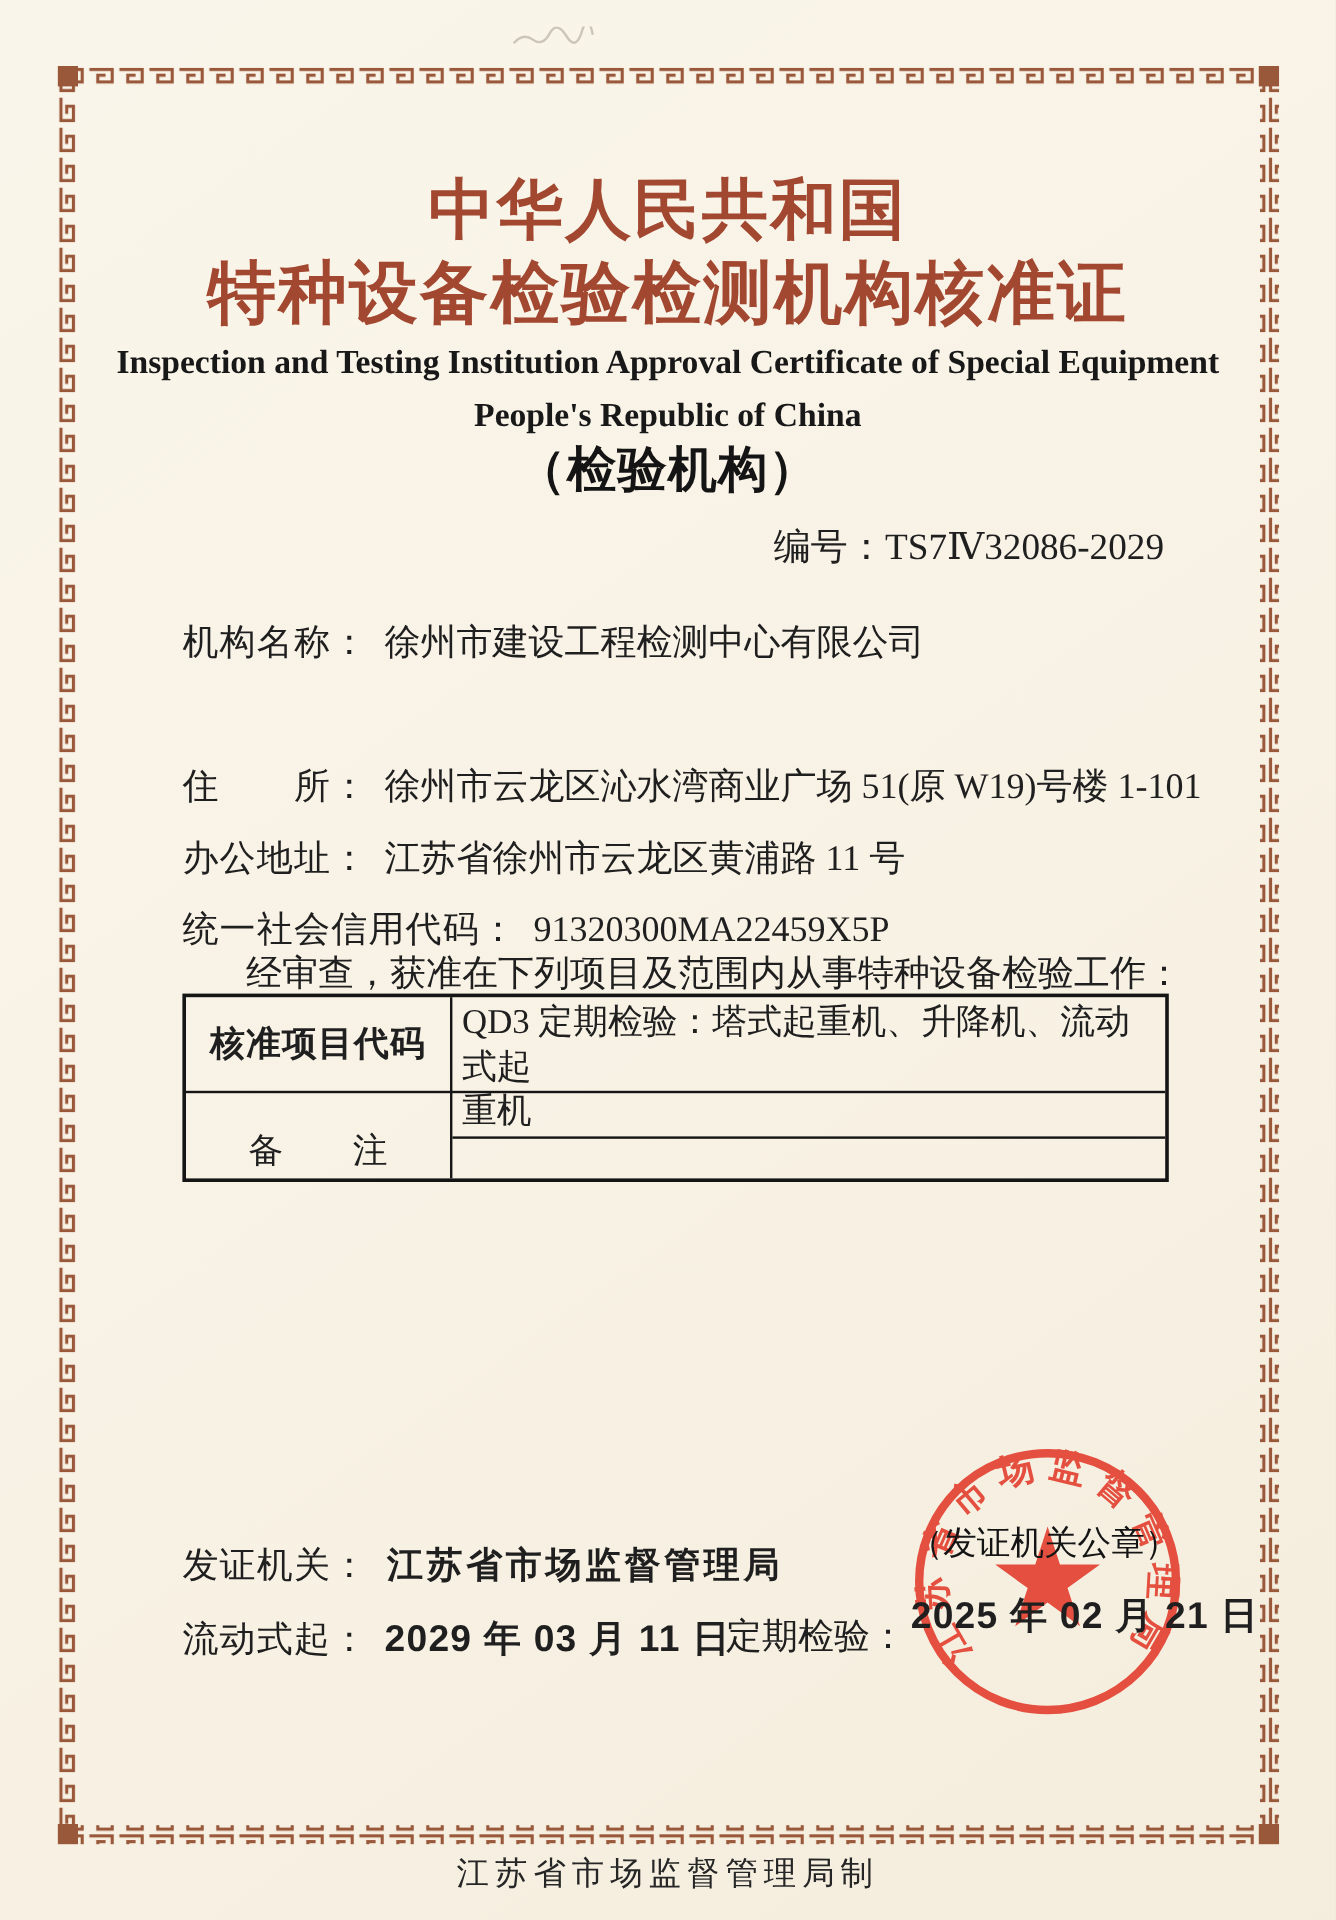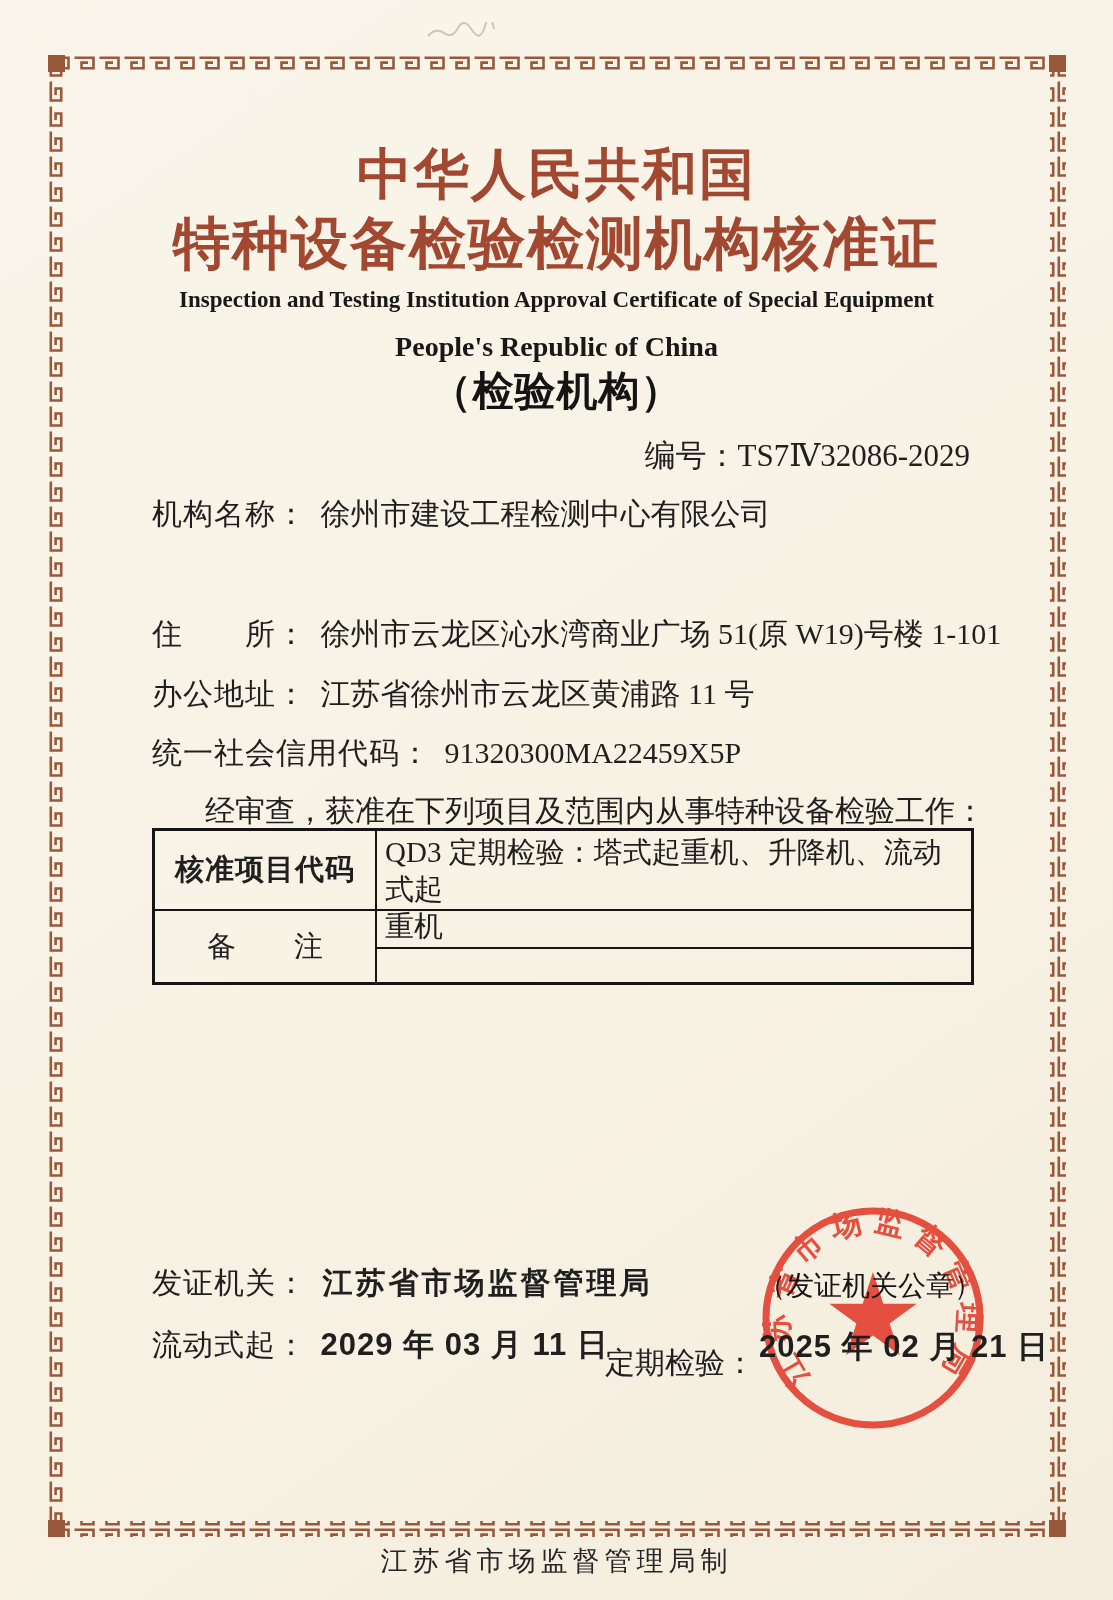--- a/index.html
+++ b/index.html
@@ -20,30 +20,30 @@
   .title-cn{
     font-family:"DejaVu Sans","Liberation Sans",sans-serif;
     font-weight:bold;color:#a24730;white-space:nowrap;
   }
   .title-cn1{top:138px;font-size:55px;letter-spacing:2px;}
   .title-cn2{top:206px;font-size:57px;letter-spacing:2px;}
   .title-en{
     font-family:"Liberation Serif","DejaVu Serif",serif;
     font-weight:bold;color:#181818;white-space:nowrap;
   }
-  .title-en1{top:287px;font-size:23px;font-family:Liberation Serif, serif;}
+  .title-en1{top:287px;font-size:28px;font-family:Liberation Serif, serif;}
   .title-en2{top:331px;font-size:28px;}
   .subtitle{
     top:364px;font-size:41px;font-weight:bold;color:#141414;
     font-family:"DejaVu Sans","Liberation Sans",sans-serif;letter-spacing:1px;
   }
 
   
   .cert-number{top:435px;right:143px;font-size:31px;white-space:nowrap;text-align:center;}
-  .field{left:152px;font-size:30px;white-space:nowrap;}
+  .field{left:152px;font-size:30px;white-space:nowrap;margin-top:21px;}
   .field .flabel{letter-spacing:1px;}
   .field .fvalue{margin-left:6px;}
   .intro{left:205px;top:791px;font-size:30px;white-space:nowrap;}
 
   
   .approval-table{
     left:152px;top:828px;width:822px;height:157px;
     border:3px solid #151515;box-sizing:border-box;background:transparent;
   }
   .t-line{position:absolute;background:#151515;}
@@ -53,21 +53,21 @@
   .t-code-header{
     position:absolute;left:0;top:0;width:220px;height:78px;
     display:flex;align-items:center;justify-content:center;
     font-size:29px;font-weight:bold;letter-spacing:1px;
   }
   .t-code-value{
     position:absolute;left:230px;top:3px;right:6px;
     font-size:29px;line-height:37px;white-space:pre-line;
   }
   .t-remark-header{
-    position:absolute;left:0;top:80px;width:220px;height:71px;
+    position:absolute;left:0;top:92px;width:220px;height:71px;
     display:flex;align-items:center;justify-content:center;font-size:29px;
   }
 
   
   .issuer{left:152px;top:1263px;font-size:30px;white-space:nowrap;}
   .issuer .fvalue{
     font-family:"DejaVu Sans","Liberation Sans",sans-serif;
     font-weight:bold;letter-spacing:3px;margin-left:8px;
   }
   .valid{left:152px;top:1324px;font-size:30px;white-space:nowrap;}

